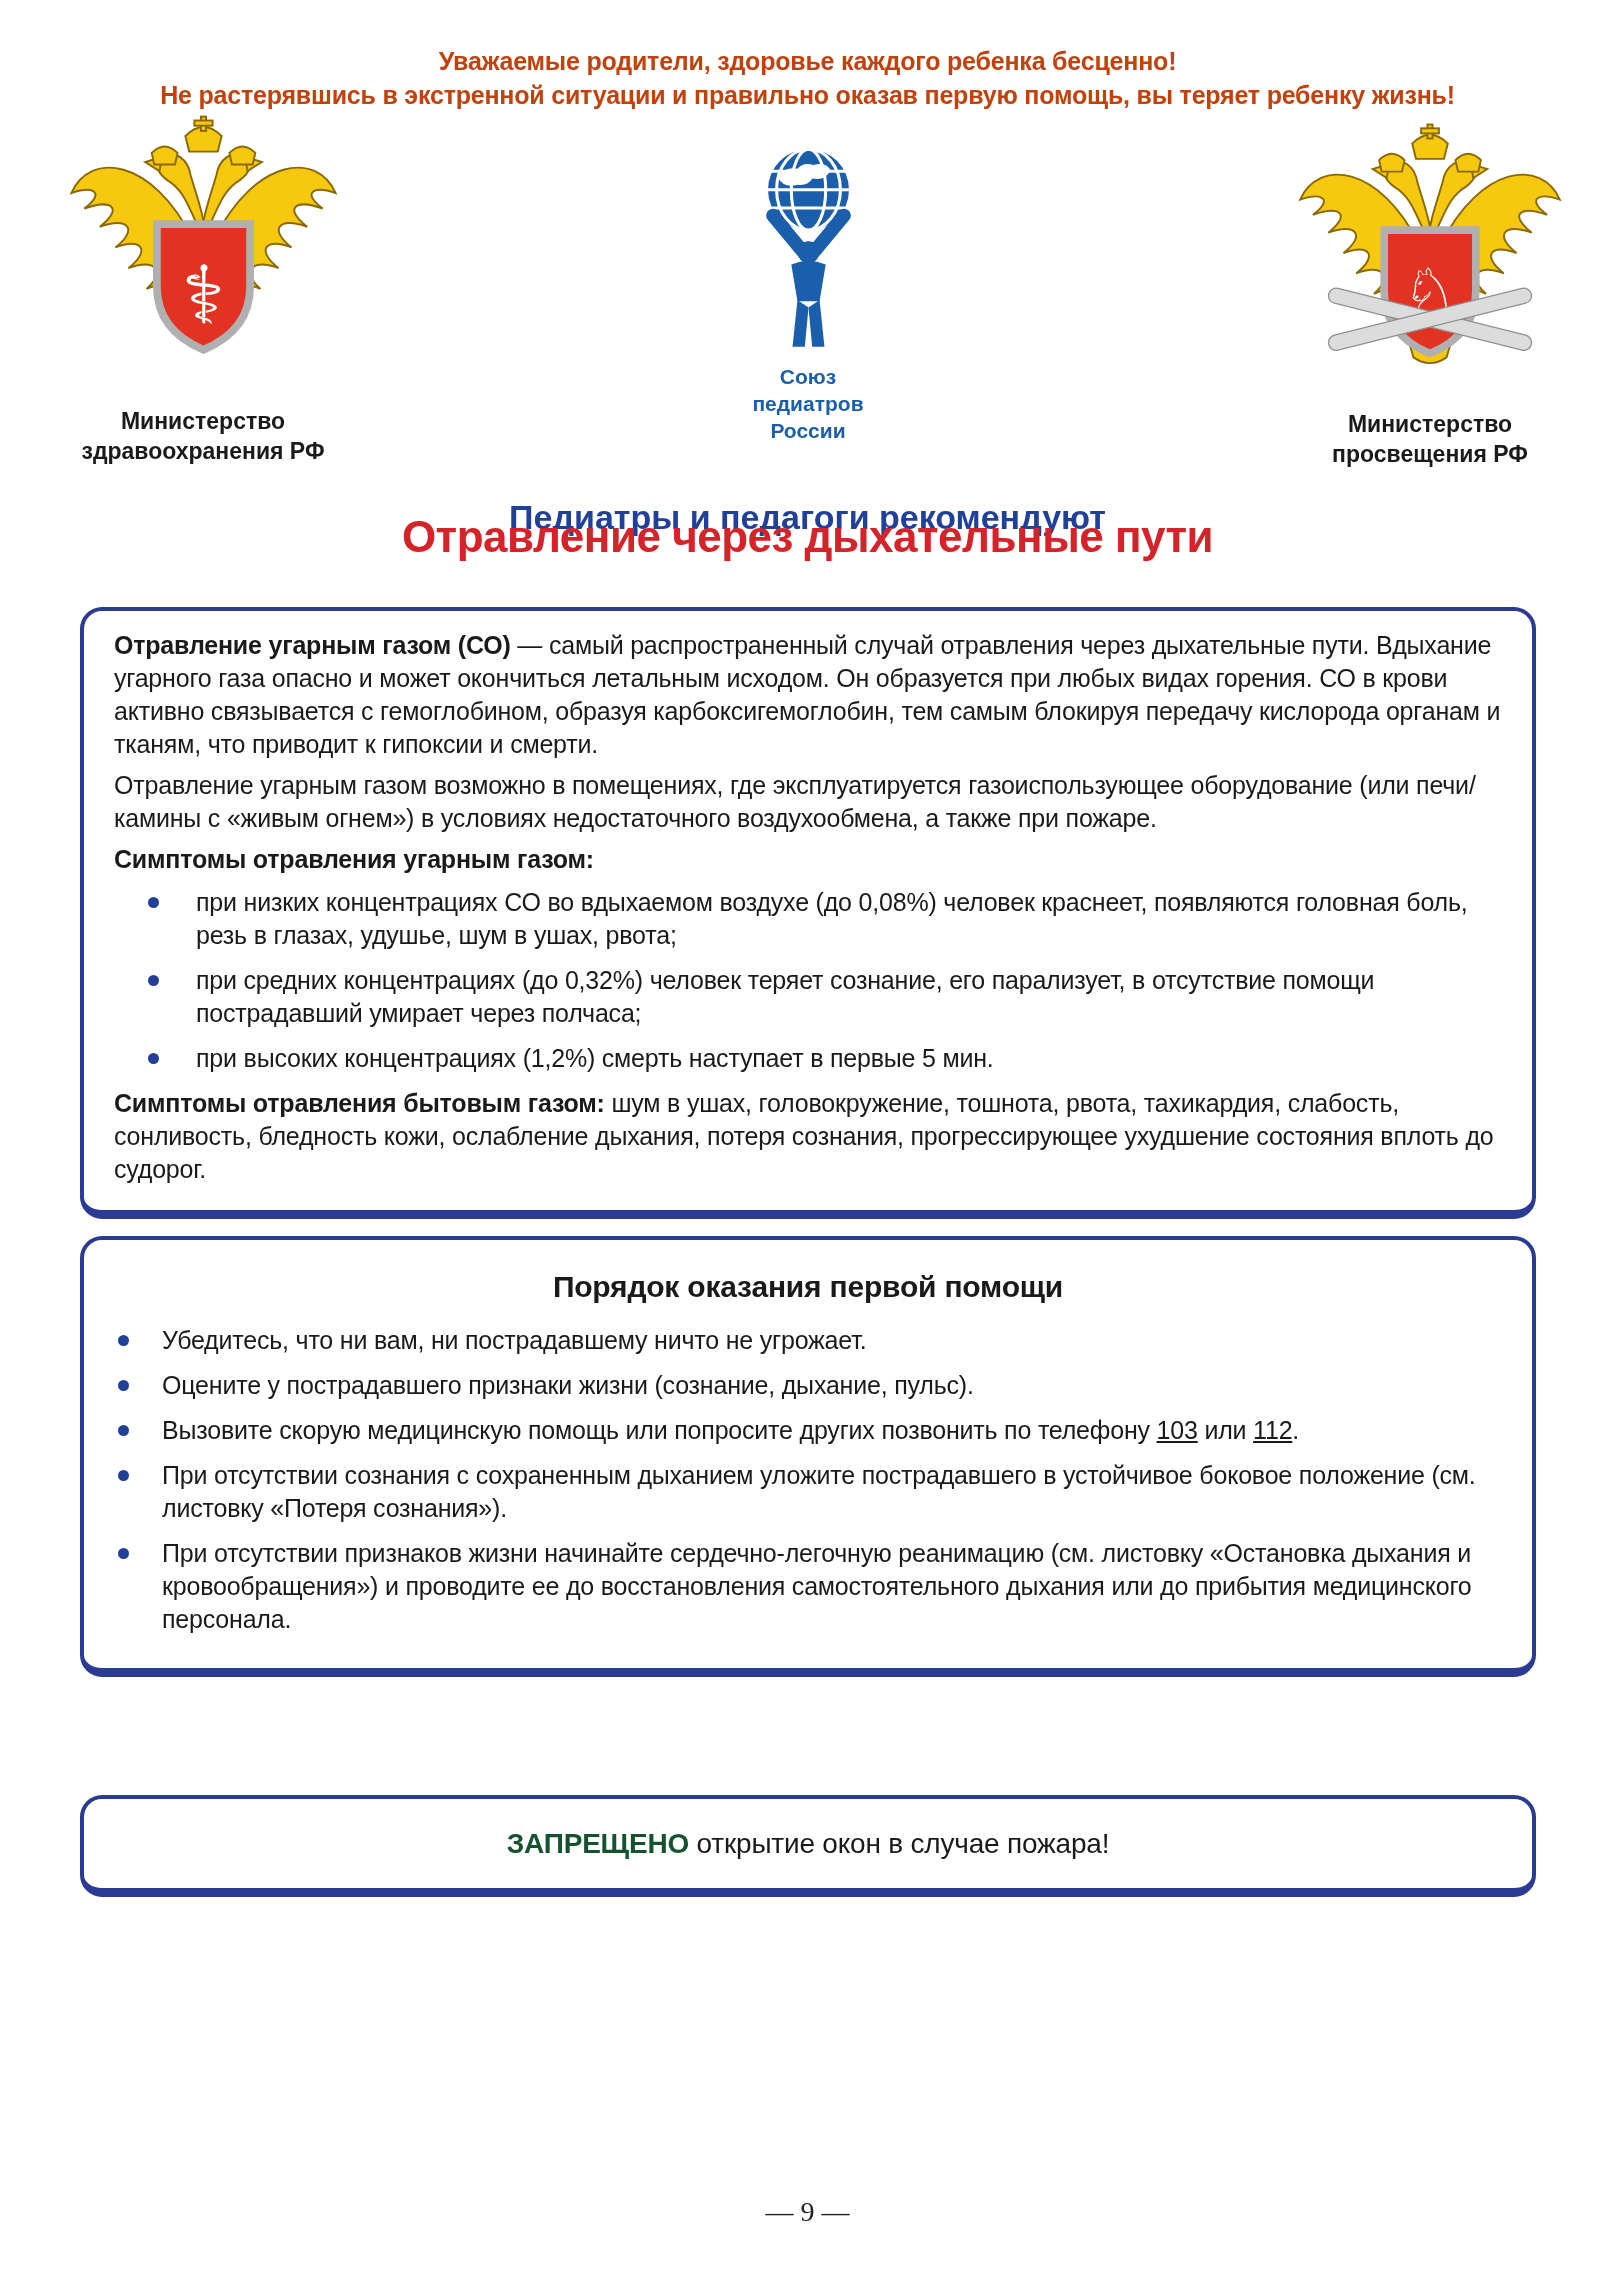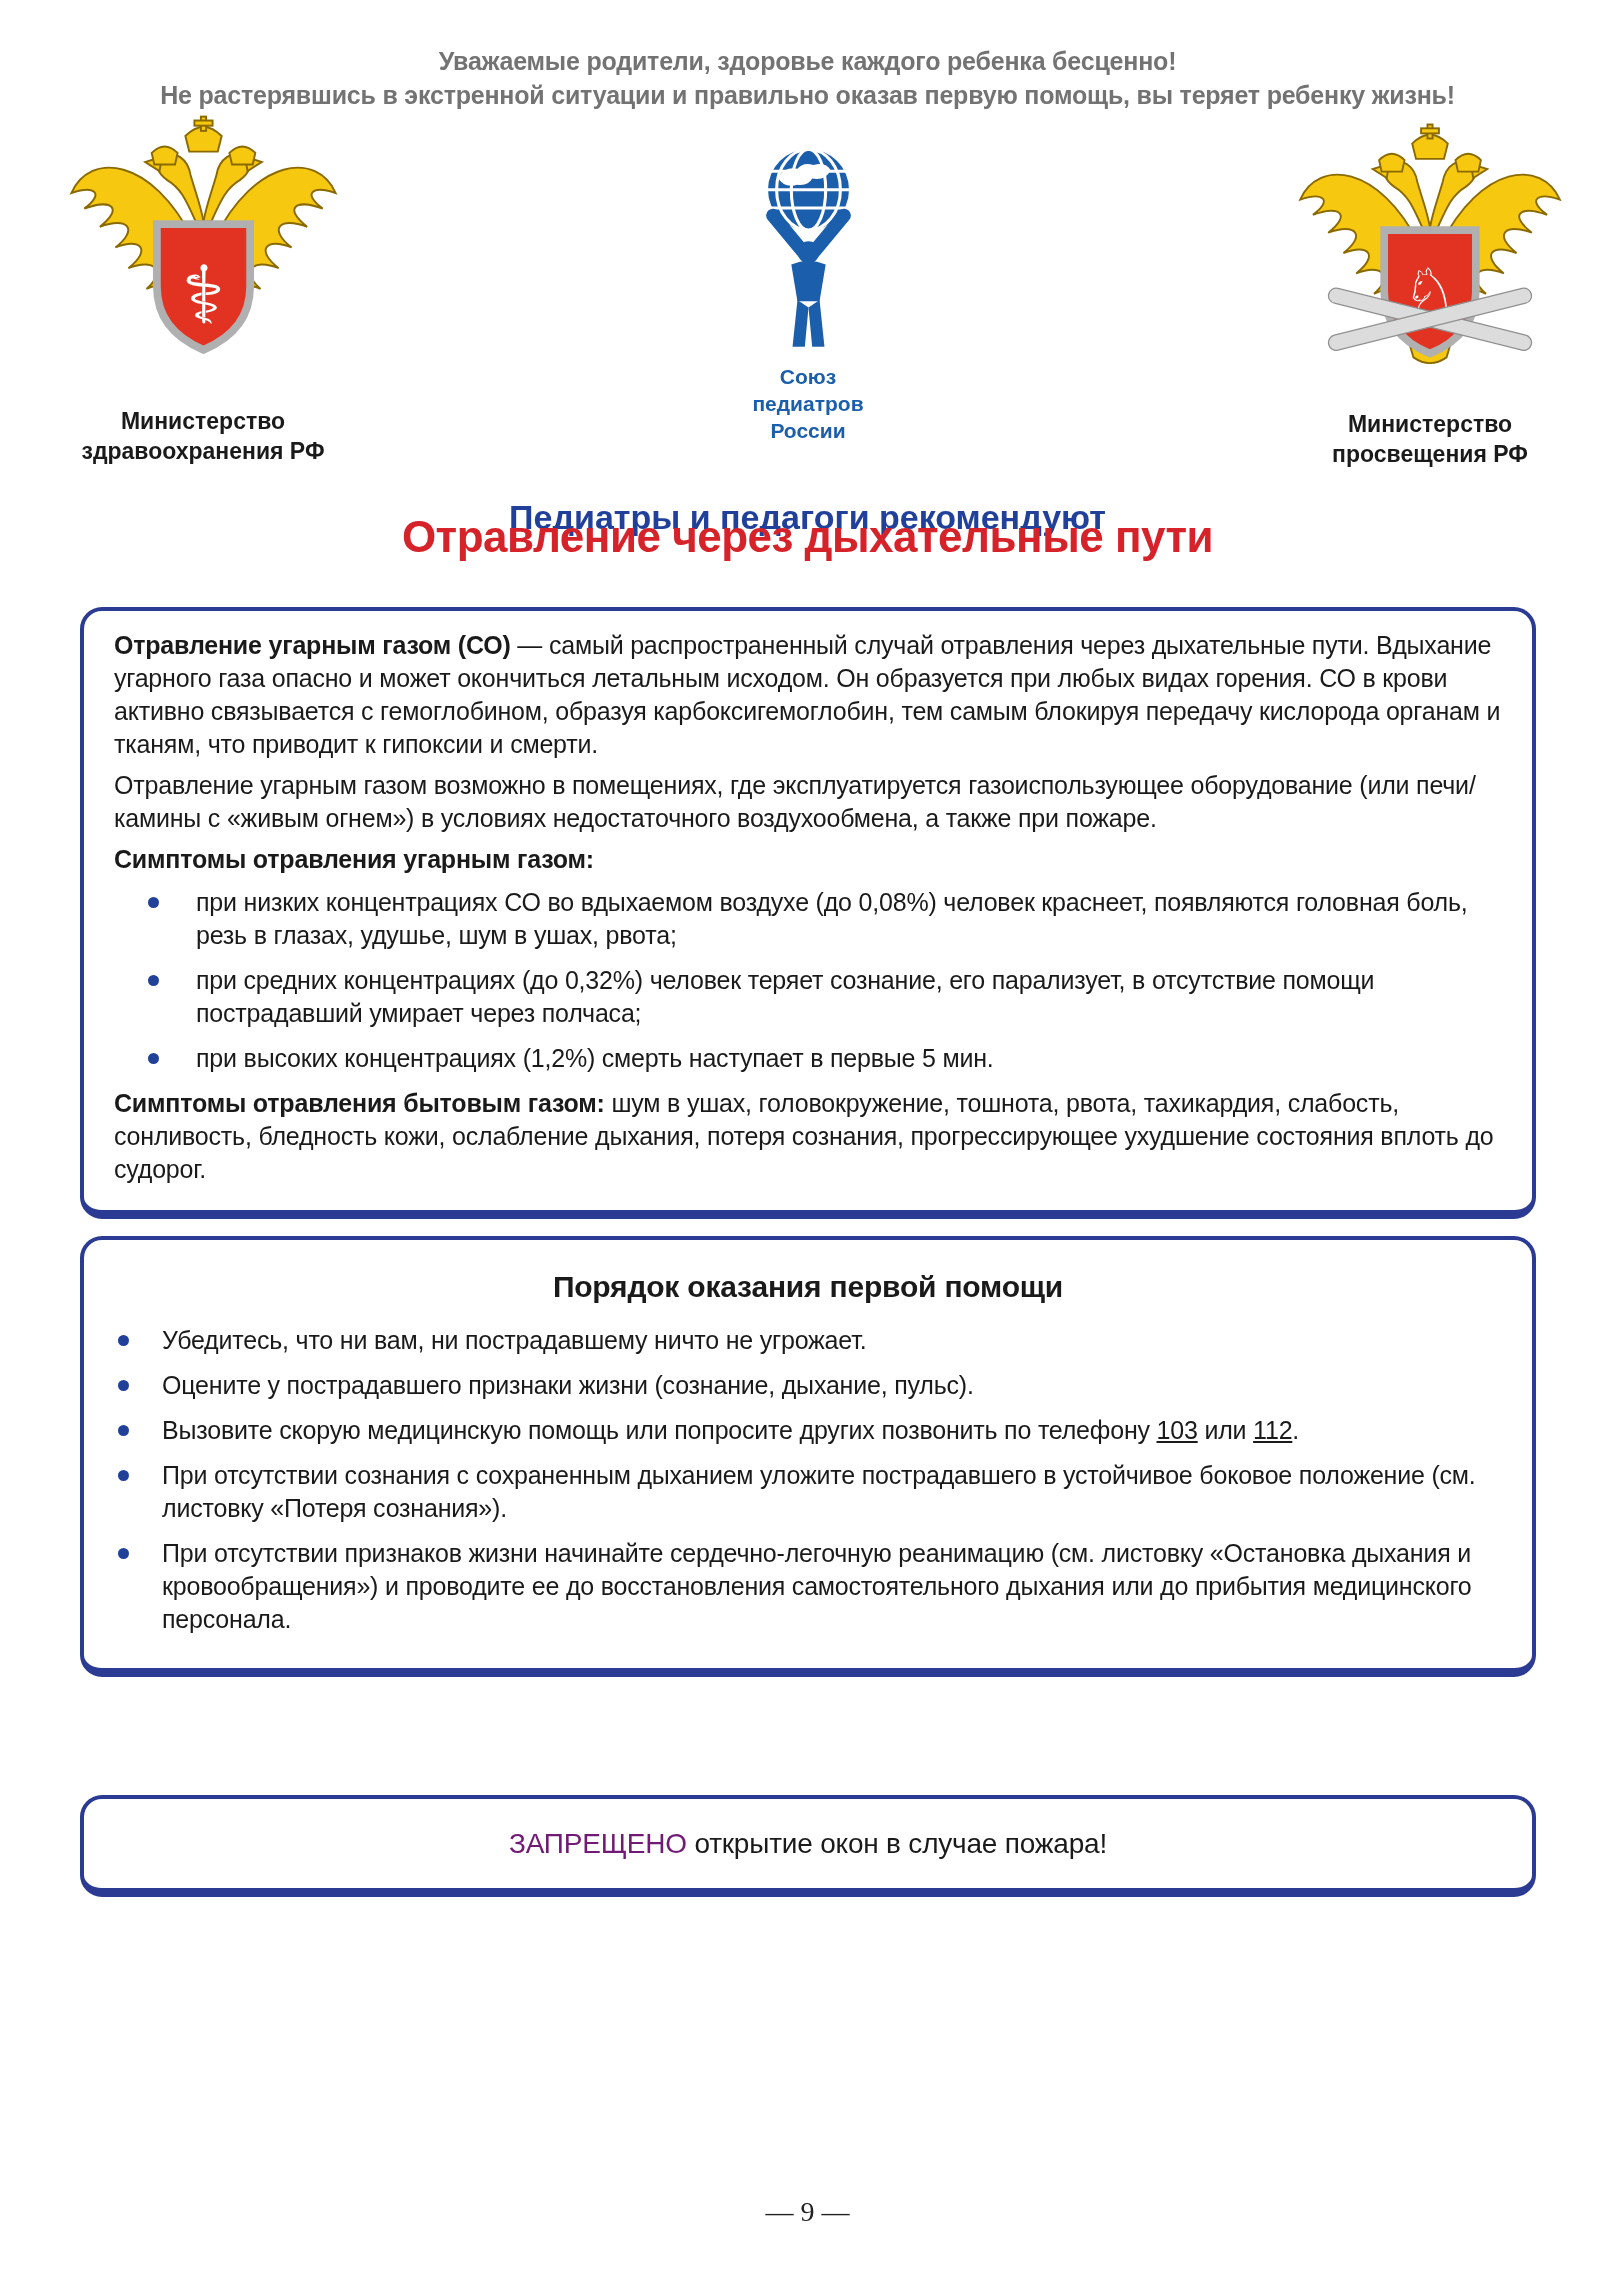--- a/index.html
+++ b/index.html
@@ -3,21 +3,21 @@
 <meta charset="utf-8">
 <style>
   html,body { margin:0; padding:0; background:#ffffff; }
   .page {
     position:relative; width:1615px; height:2284px; background:#fff;
     font-family:"Liberation Sans", sans-serif; color:#1a1a1a; overflow:hidden;
   }
   
   .header-red {
     position:absolute; top:44px; left:0; width:100%;
-    text-align:center; color:#737373; font-weight:bold;
+    text-align:center; color:#c2410c; font-weight:bold;
     font-size:25px; line-height:34px; letter-spacing:-0.2px;
   }
   
   .logo-col { position:absolute; text-align:center; }
   .logo-health   { left:48px;  top:112px; width:310px; }
   .logo-union    { left:653px; top:138px; width:310px; }
   .logo-edu      { right:30px; top:120px; width:310px; }
   .logo-label { font-weight:bold; font-size:23px; line-height:30px; color:#1a1a1a; margin-top:10px; }
   .logo-union .logo-label { color:#1b5eab; font-size:21px; line-height:27px; margin-top:6px; }
   
@@ -33,21 +33,21 @@
   .bbox {
     position:absolute; left:80px; width:1456px; box-sizing:border-box;
     border:4px solid #2b3a92; border-bottom-width:9px; border-radius:22px;
     background:#fff; font-size:25px; line-height:33px; letter-spacing:-0.2px;
   }
   .box1 { top:607px;  padding:12px 30px 16px; }
   .box2 { top:1236px; padding:16px 30px 20px; }
   .box3 { top:1795px; padding:28px 30px; text-align:center; font-size:28px; }
   .bbox p { margin:6px 0 8px; }
   .bold { font-weight:bold; }
-  .red-bold { color:#701a75; font-weight:normal; }
+  .red-bold { color:#14532d; font-weight:bold; }
   ul.blue-bullets { margin:4px 0 8px; padding:0; list-style:none; }
   ul.blue-bullets li { position:relative; padding-left:48px; margin:10px 0 12px 34px; }
   ul.blue-bullets li::before {
     content:""; position:absolute; left:0; top:11px;
     width:11px; height:11px; border-radius:50%; background:#21409a;
   }
   .box2 ul.blue-bullets li { margin-left:4px; padding-left:44px; }
   .box2-heading {
     text-align:center; font-weight:bold; font-size:30px; line-height:42px; margin:10px 0 16px;
   }

